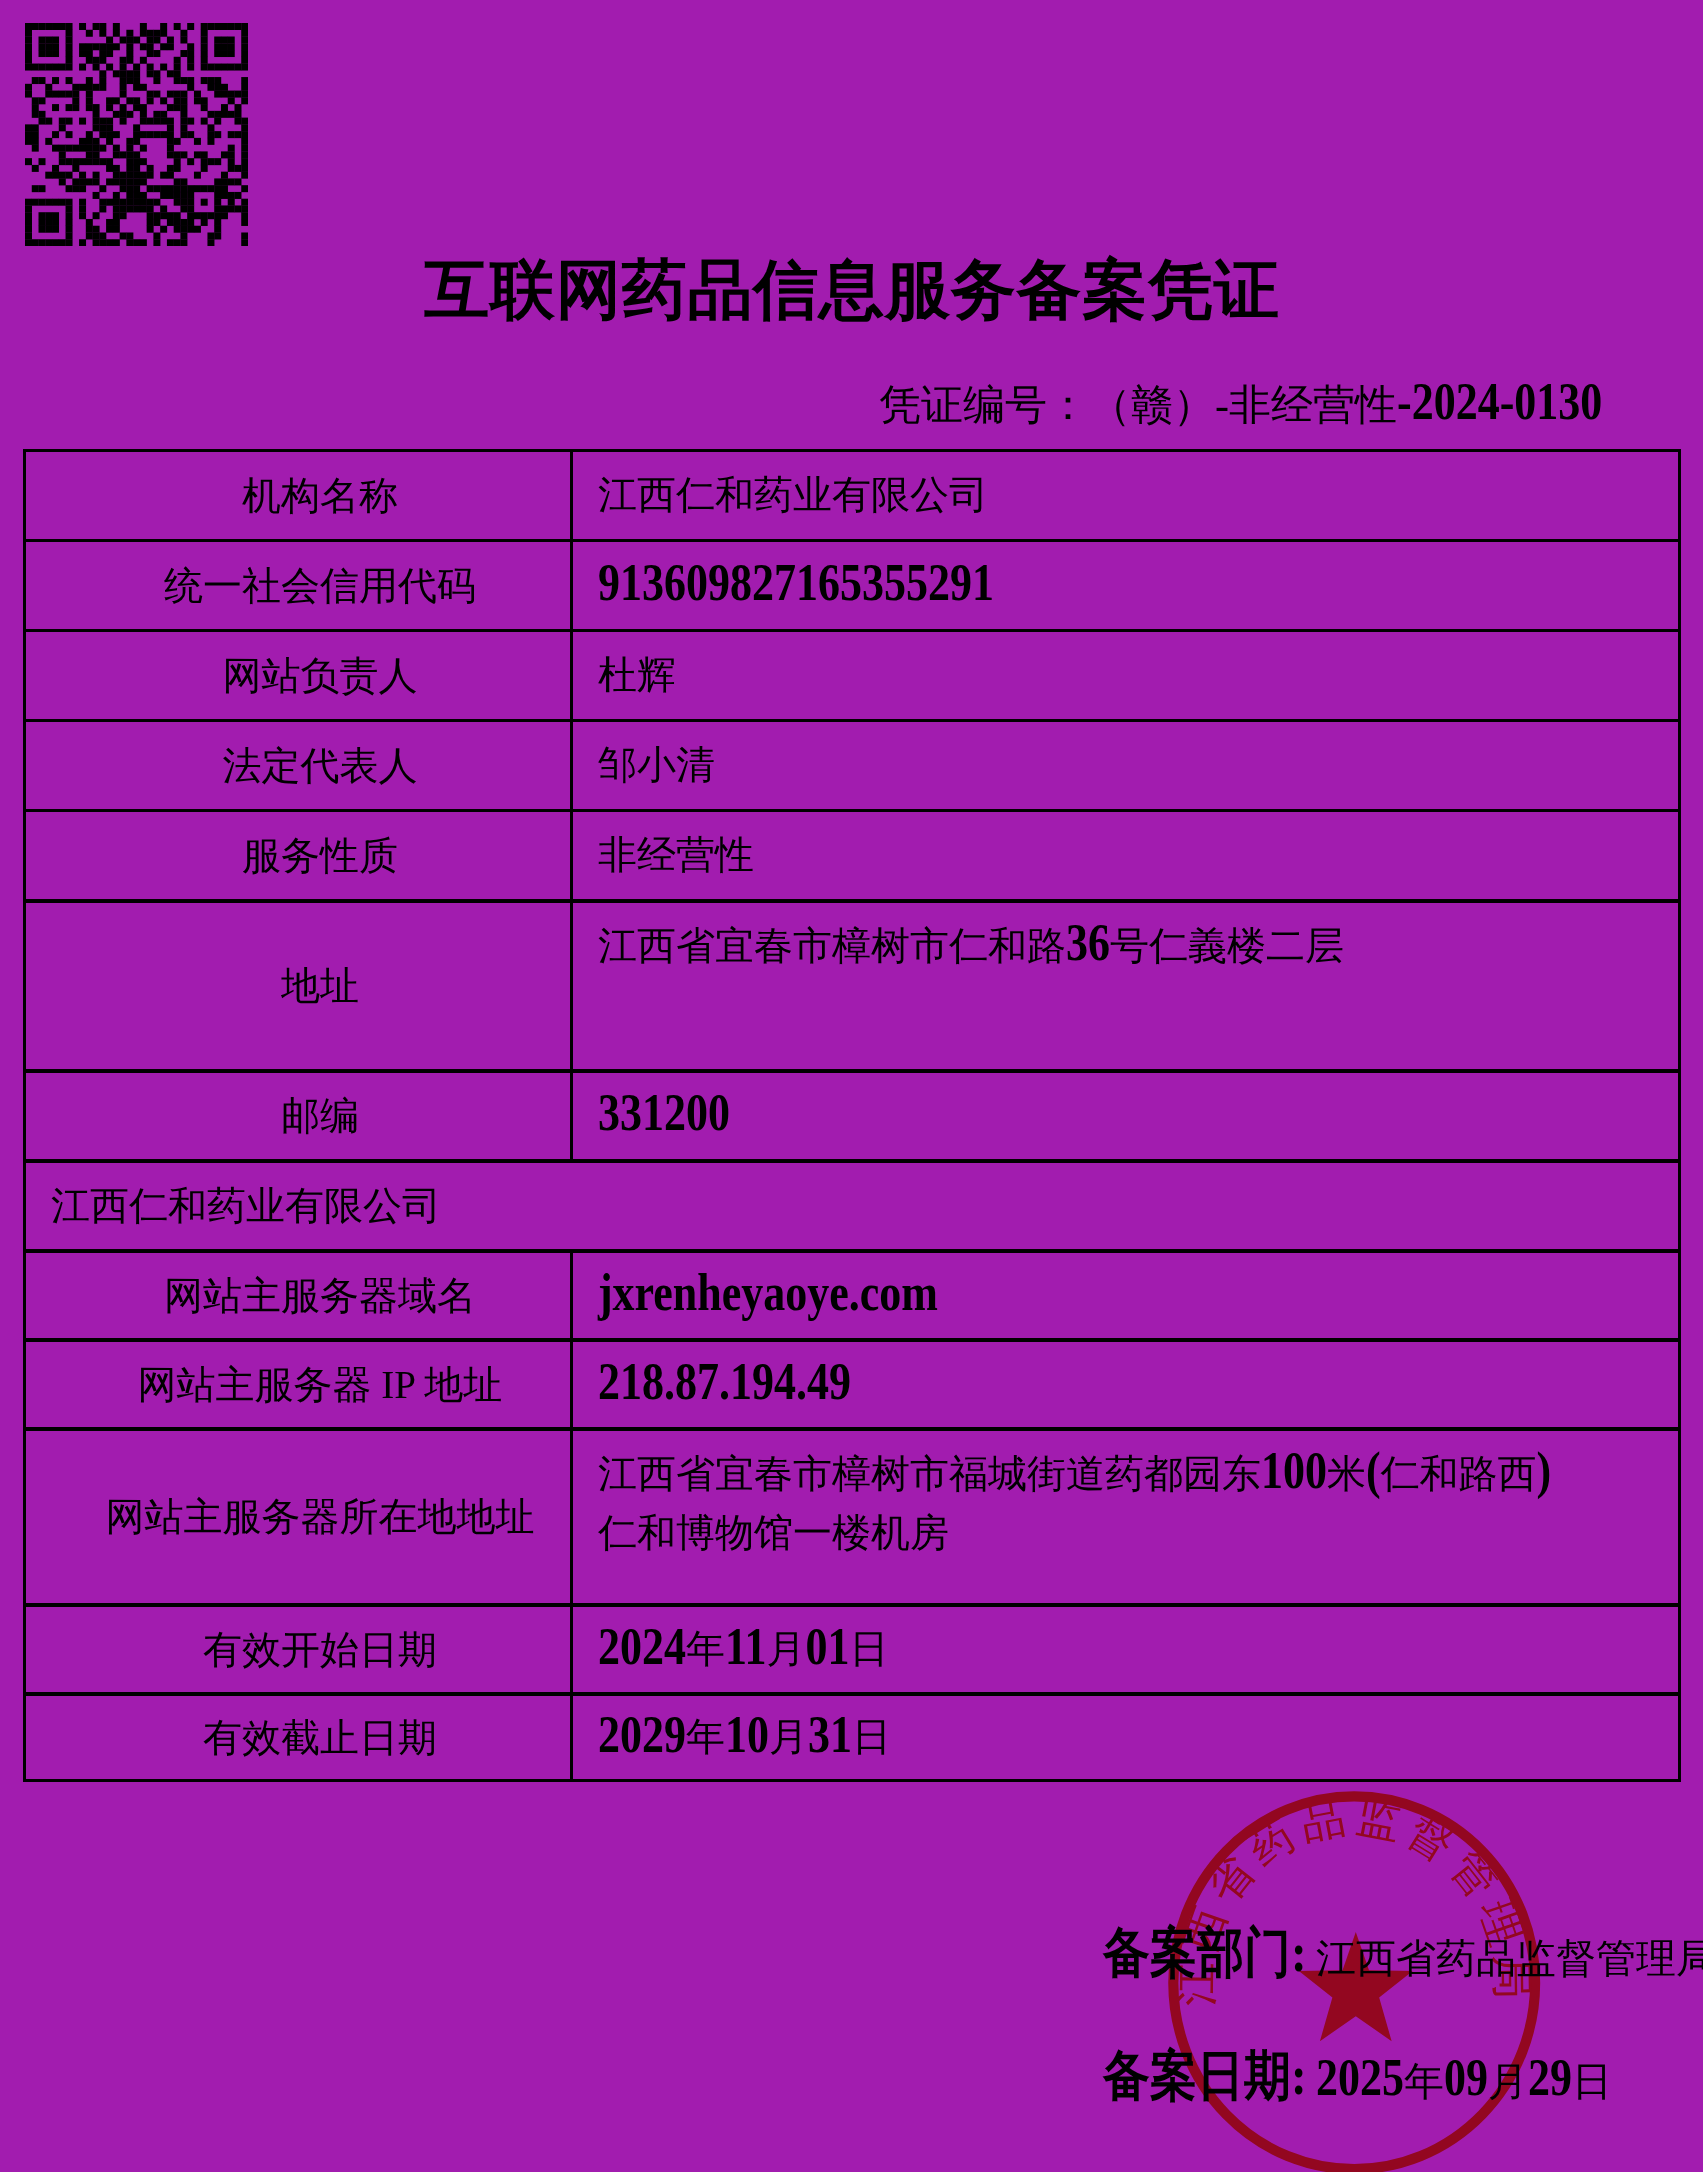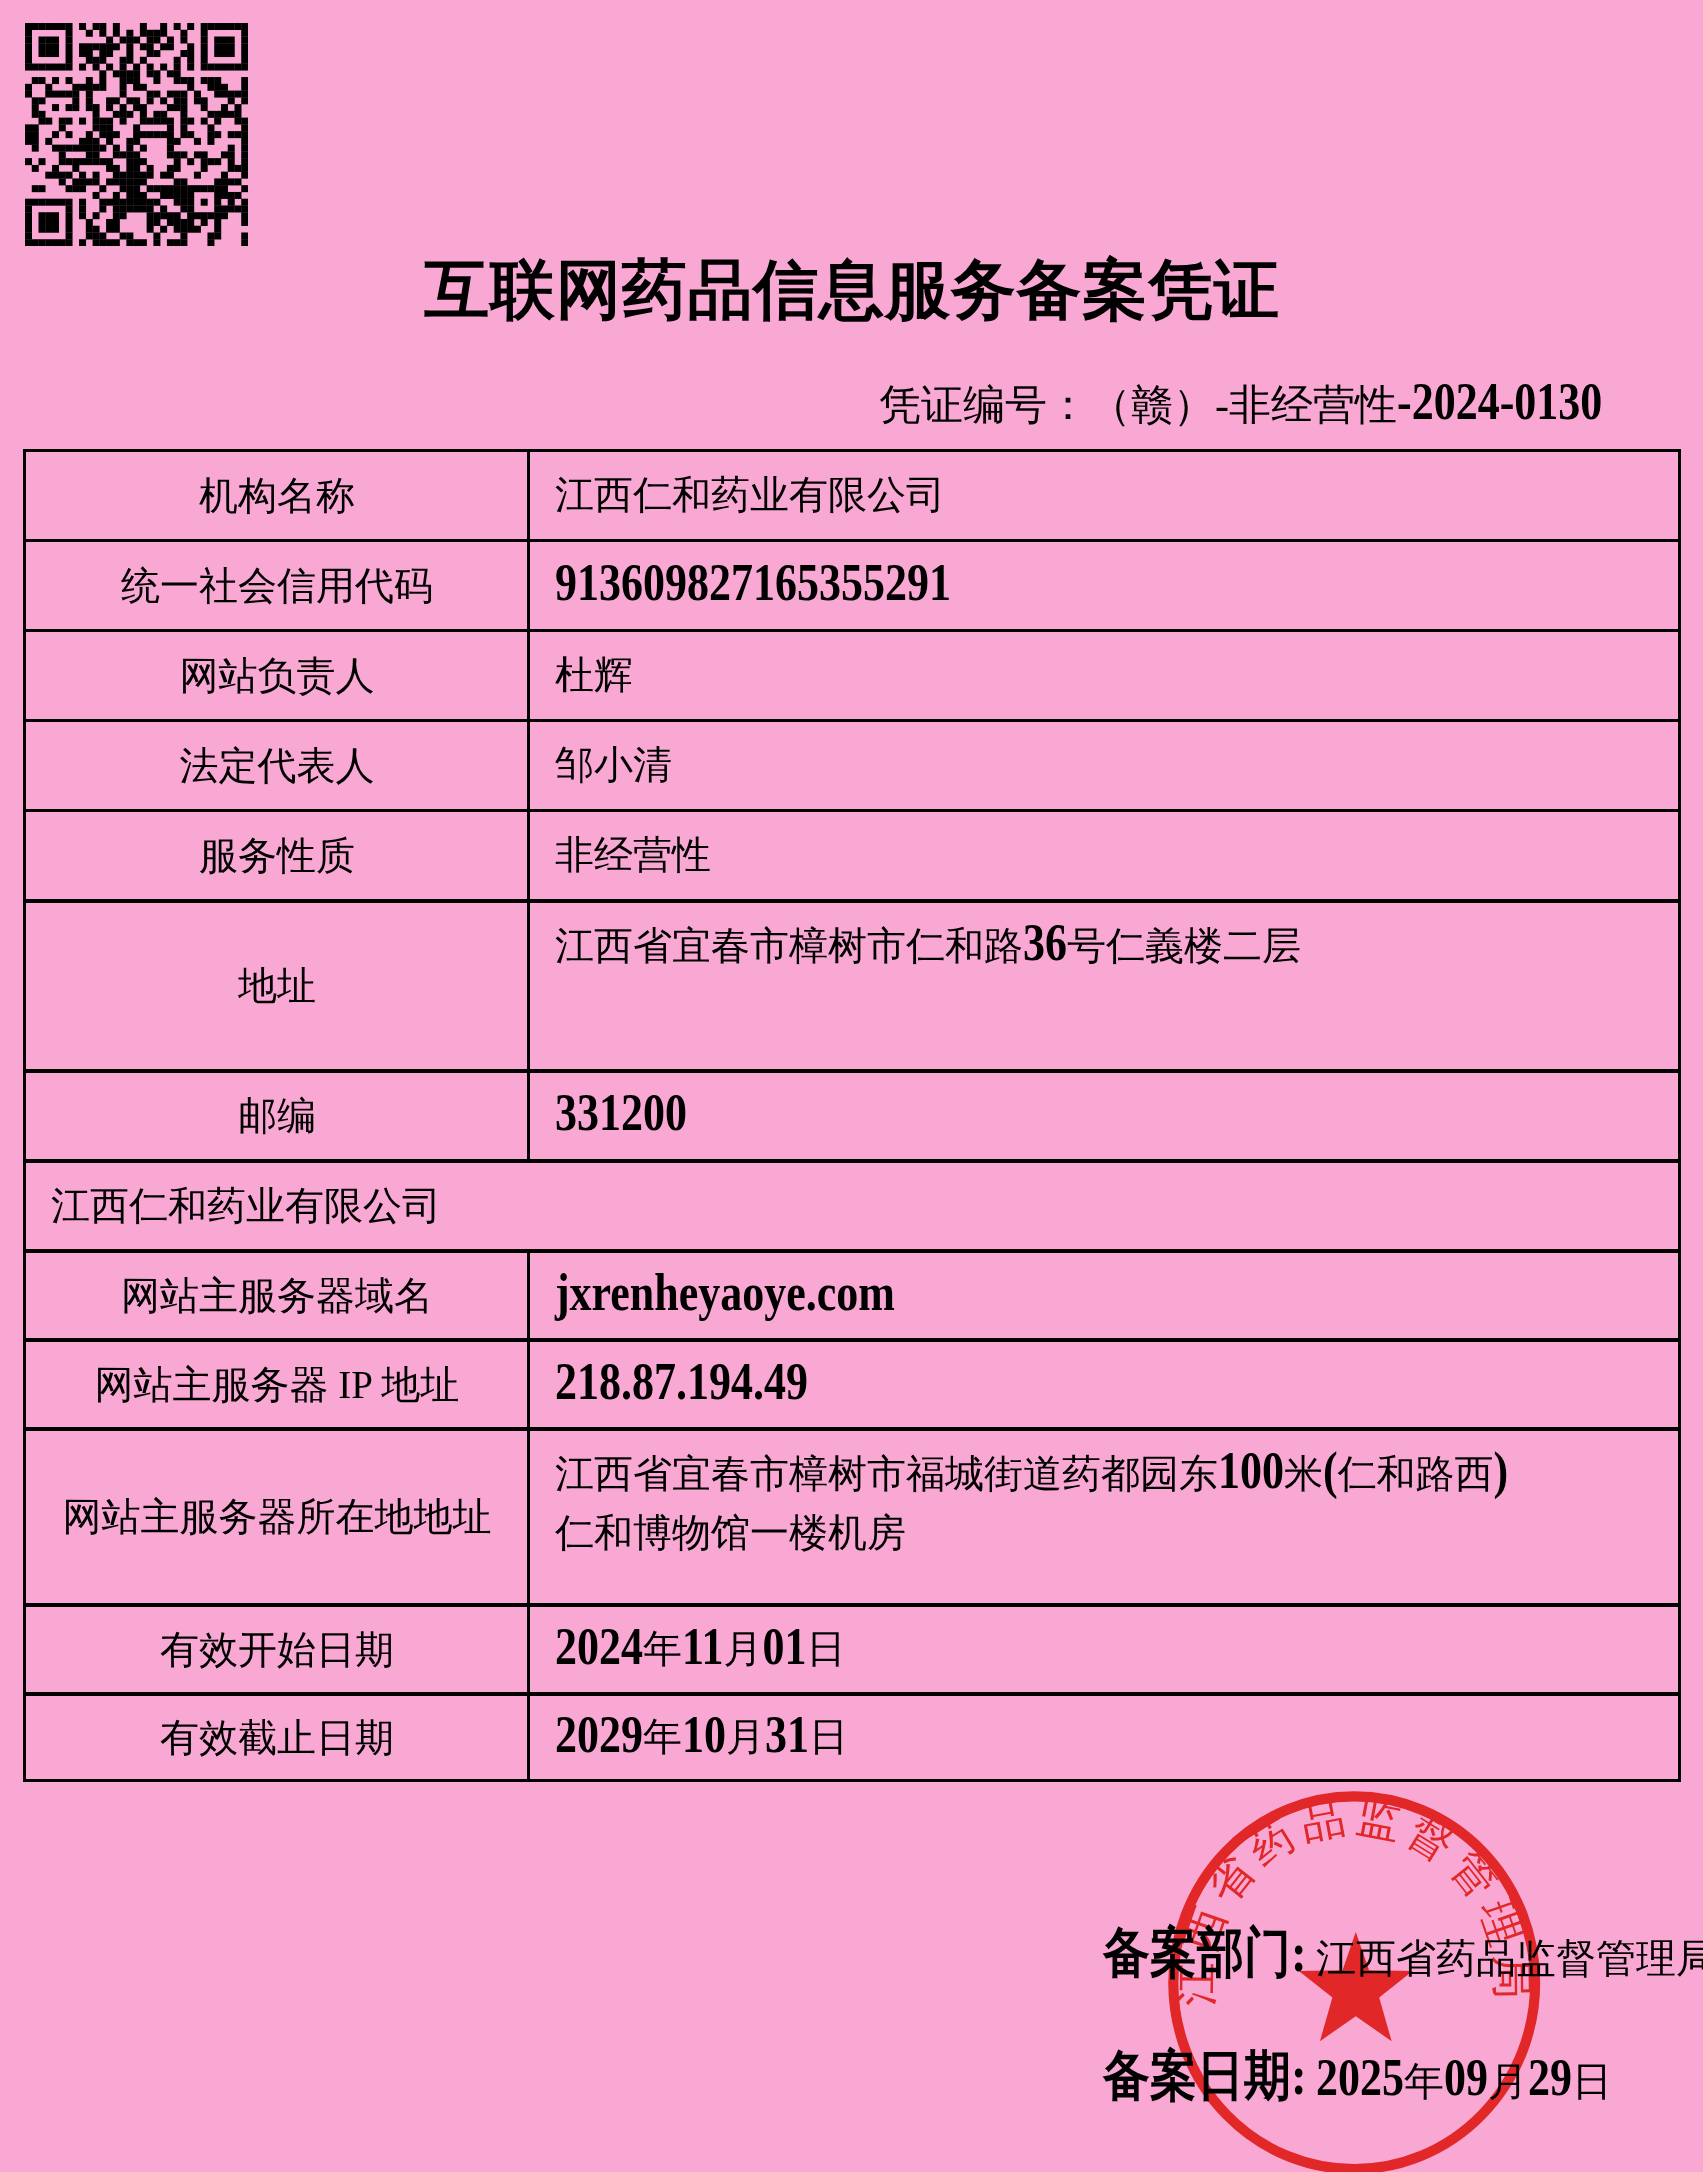--- a/index.html
+++ b/index.html
@@ -1,16 +1,16 @@
 <!DOCTYPE html>
 <html style="font-size:12.5px"><head>
 <meta charset="utf-8">
 <style>
   html,body{margin:0;padding:0;background:#ffffff;}
-  .page{position:relative;width:1704px;height:2172px;background:#f9a8d4;overflow:hidden;
+  .page{position:relative;width:1704px;height:2172px;background:#a21caf;overflow:hidden;
         font-family:"Liberation Serif","DejaVu Serif",serif;color:#000;}
 
   
   #qr{position:absolute;left:25px;top:23.4px;width:223px;height:223px;}
 
   
   .title{position:absolute;left:0;top:246px;width:100%;text-align:center;
          font-size:65px;font-weight:bold;letter-spacing:0.8px;}
 
   
@@ -20,21 +20,21 @@
   .nb{font-weight:bold;font-size:44px;display:inline-block;
       transform:scaleY(1.18);transform-origin:left 80%;line-height:1;}
 
   
   .cert-table{position:absolute;left:23.4px;top:449px;width:1658px;
               border:3.1px solid #000;box-sizing:border-box;}
   .row{display:flex;box-sizing:border-box;}
   .bt{border-top:3.1px solid #000;}
   .btk{border-top:4.7px solid #000;}
   .cl{flex:0 0 504px;width:504px;display:flex;align-items:center;justify-content:center;
-      border-right:3.1px solid #000;box-sizing:border-box;font-size:39px;text-align:center;}
+      border-right:3.1px solid #000;box-sizing:border-box;font-size:39px;text-align:center;margin-left:43px;}
   .cv{flex:1;display:flex;align-items:center;flex-wrap:wrap;align-content:center;
       padding:6.2px 18.7px 6.2px 12.5px;font-size:39px;line-height:1.5;margin-left:12px;}
   .tall .cv{align-items:center;align-content:flex-start;padding-top:14px;}
   .wcap .cv{padding-right:44px;}
   .cv span, .cl span{display:inline;}
 
   
   .fline{position:absolute;left:1103px;white-space:nowrap;display:flex;
          align-items:baseline;z-index:2;}
   #dept{top:1925px;}

